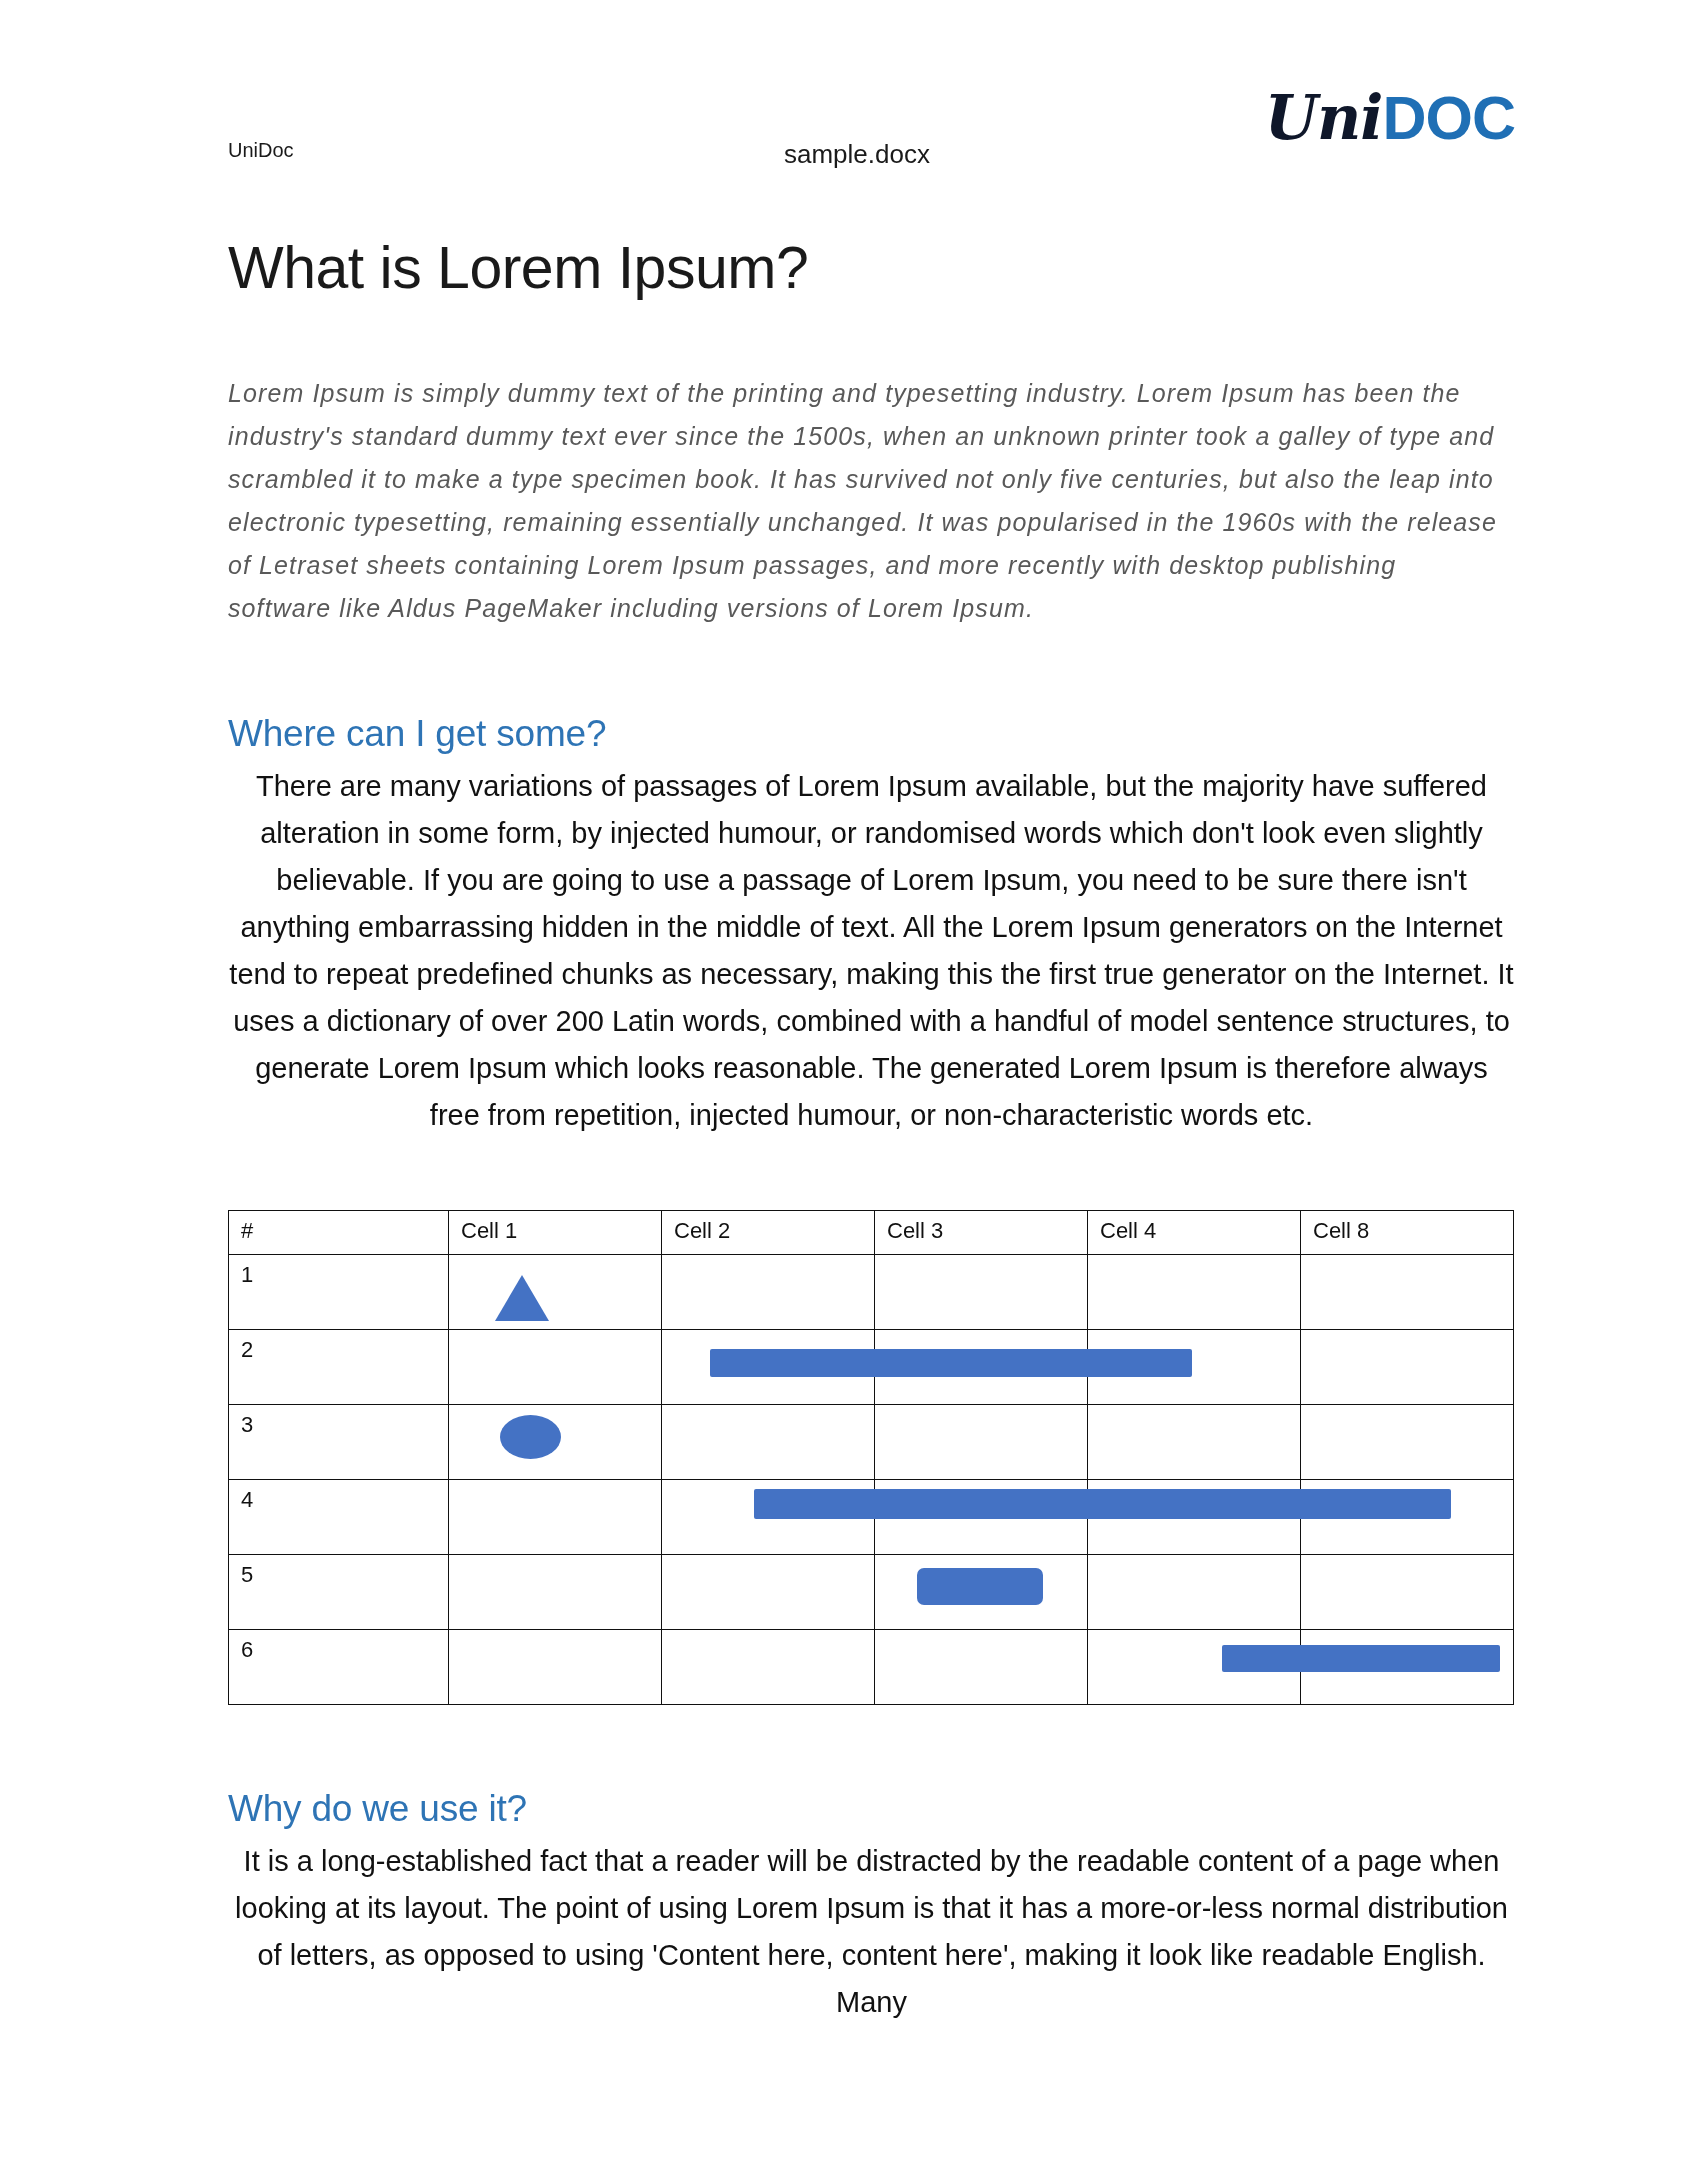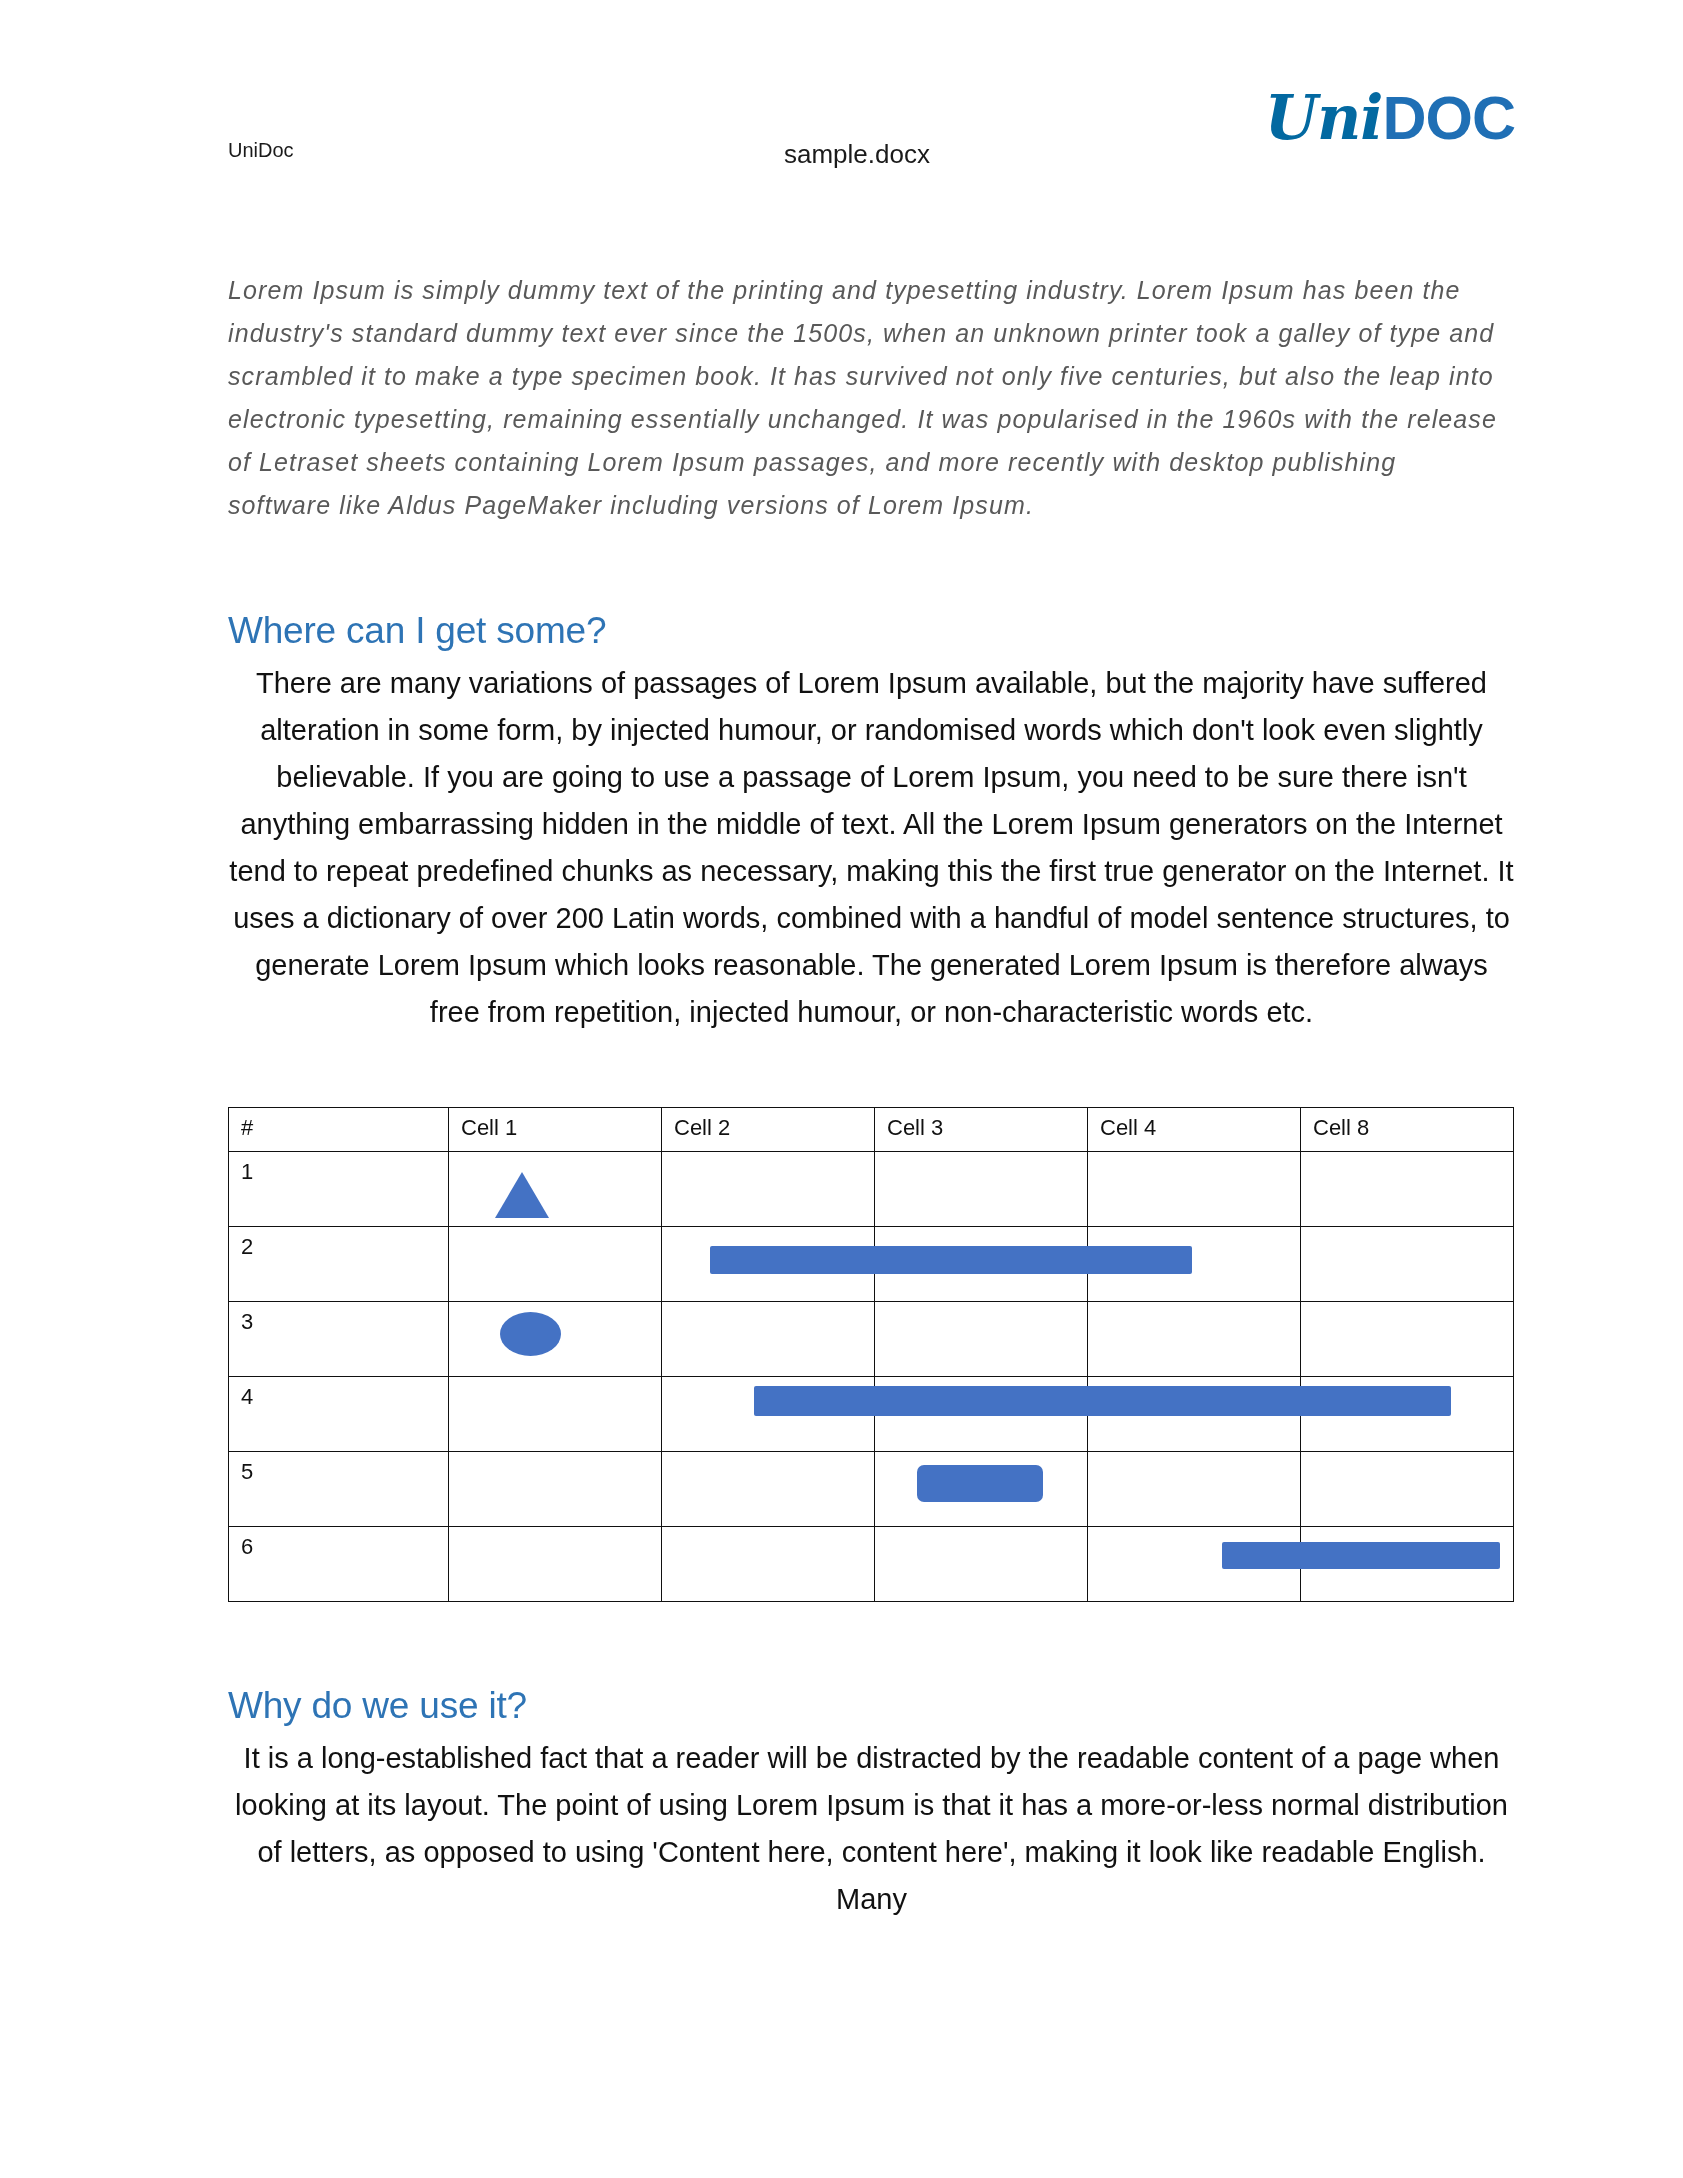--- a/index.html
+++ b/index.html
@@ -54,21 +54,21 @@
     right: 0;
     top: -32px;
     font-size: 61px;
     line-height: 1;
     white-space: nowrap;
   }
   .logo .uni {
     font-family: "DejaVu Serif", serif;
     font-style: italic;
     font-weight: bold;
-    color: #0369a1;
+    color: #0f172a;
     letter-spacing: -1px;
   }
   .logo .doc {
     font-family: "Liberation Sans", sans-serif;
     font-weight: bold;
     color: #1f6fb5;
     letter-spacing: -1px;
   }
 
   
@@ -162,20 +162,21 @@
   <div class="content">
 
     <div class="doc-header">
       <div class="header-left">UniDoc</div>
       <div class="header-center">sample.docx</div>
       <div class="logo">
         <span class="uni">Uni</span><span class="doc">DOC</span>
       </div>
     </div>
 
+    <h1 class="doc-title">What is Lorem Ipsum?</h1>
 
     <p class="intro">Lorem Ipsum is simply dummy text of the printing and typesetting industry. Lorem Ipsum has been the industry's standard dummy text ever since the 1500s, when an unknown printer took a galley of type and scrambled it to make a type specimen book. It has survived not only five centuries, but also the leap into electronic typesetting, remaining essentially unchanged. It was popularised in the 1960s with the release of Letraset sheets containing Lorem Ipsum passages, and more recently with desktop publishing software like Aldus PageMaker including versions of Lorem Ipsum.</p>
 
     <h2 class="section-heading">Where can I get some?</h2>
     <p class="body-text">There are many variations of passages of Lorem Ipsum available, but the majority have suffered alteration in some form, by injected humour, or randomised words which don't look even slightly believable. If you are going to use a passage of Lorem Ipsum, you need to be sure there isn't anything embarrassing hidden in the middle of text. All the Lorem Ipsum generators on the Internet tend to repeat predefined chunks as necessary, making this the first true generator on the Internet. It uses a dictionary of over 200 Latin words, combined with a handful of model sentence structures, to generate Lorem Ipsum which looks reasonable. The generated Lorem Ipsum is therefore always free from repetition, injected humour, or non-characteristic words etc.</p>
 
     <div class="table-wrap">
       <table class="data-table">
         <colgroup>
           <col class="c-idx">

